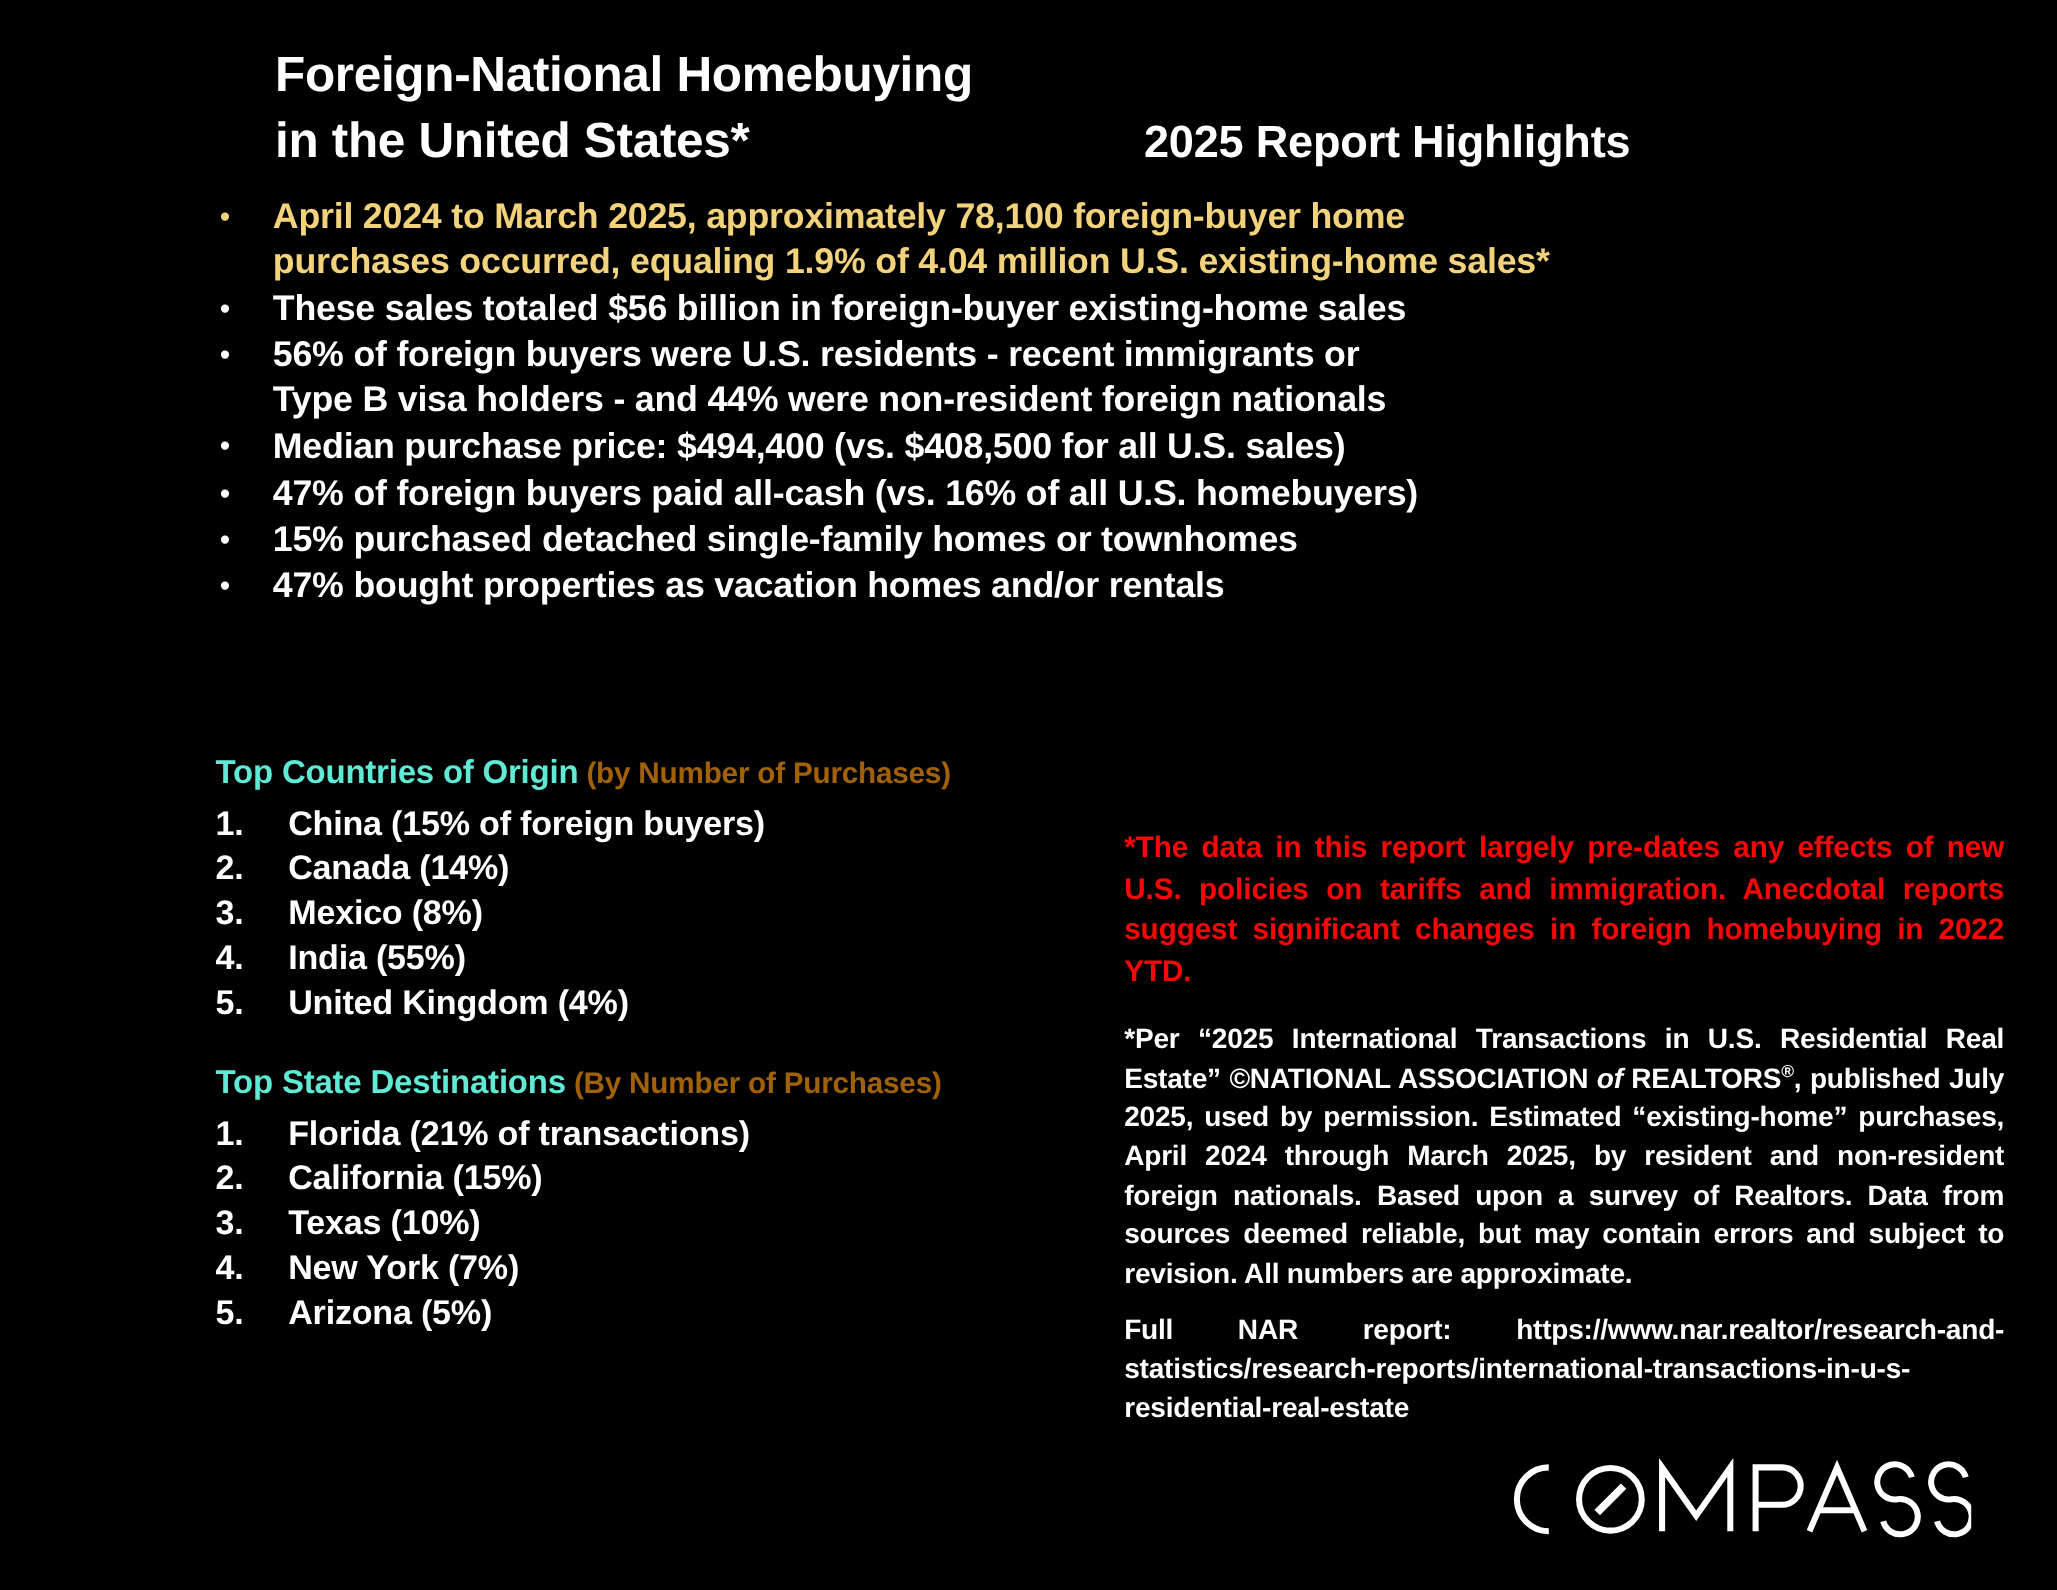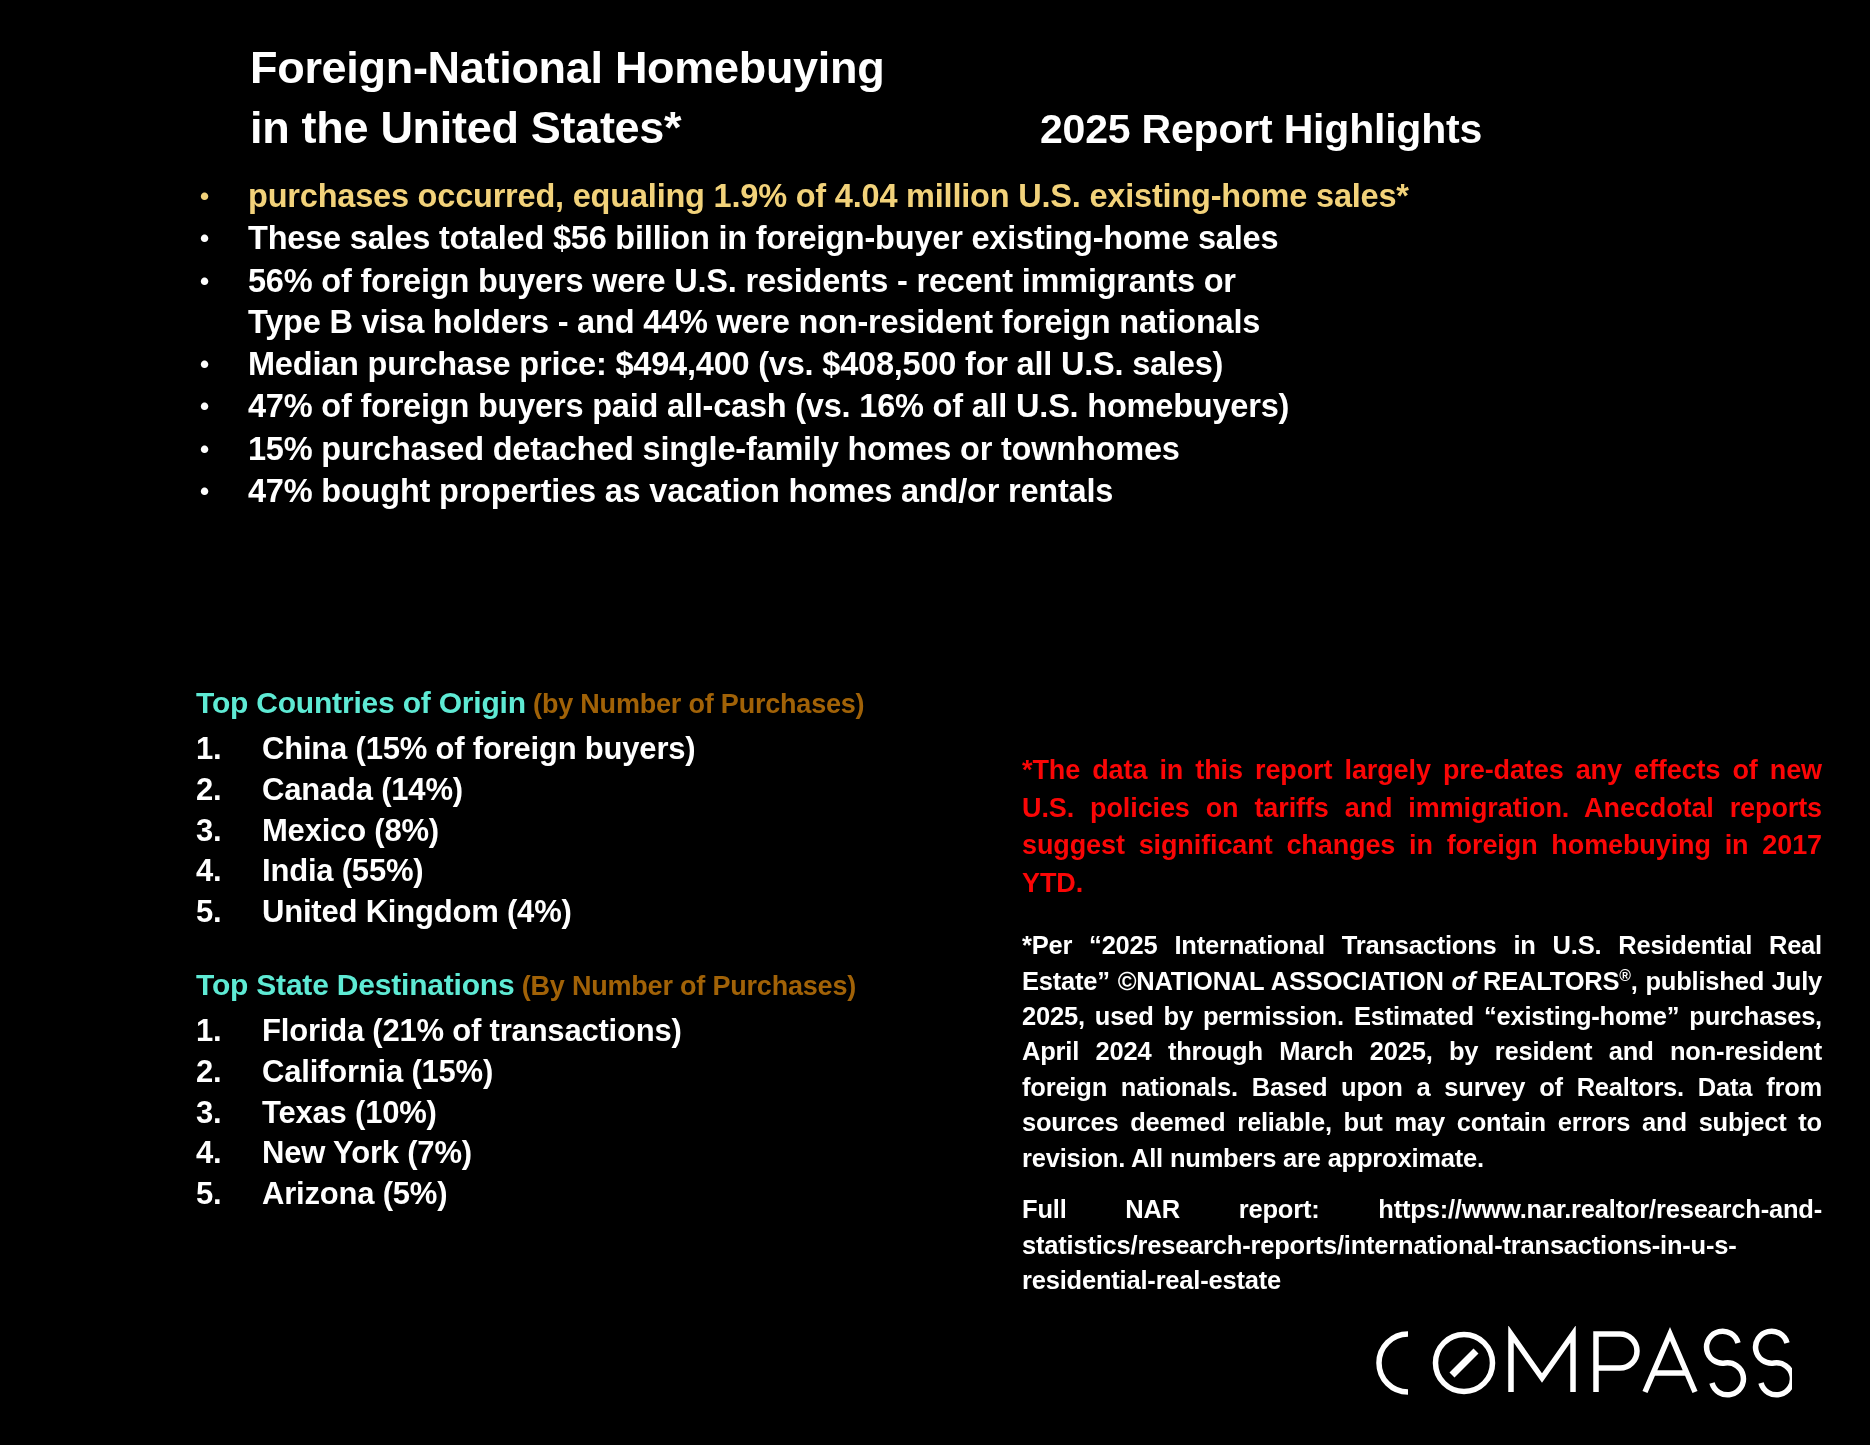--- a/index.html
+++ b/index.html
@@ -178,20 +178,21 @@
       <span class="line">Foreign-National Homebuying</span>
       <span class="line">in the United States*</span>
     </div>
     <div class="title-sub">2025 Report Highlights</div>
   </div>
 
   <div class="bullets" id="bullets">
       <div class="bullet-row" style="color: rgb(242, 210, 122);">
         <span class="bullet-mark">•</span>
         <span class="bullet-text">
+          <span class="line">April 2024 to March 2025, approximately 78,100 foreign-buyer home</span>
           <span class="line">purchases occurred, equaling 1.9% of 4.04 million U.S. existing-home sales*</span>
         </span>
       </div>
       <div class="bullet-row" style="color: rgb(255, 255, 255);">
         <span class="bullet-mark">•</span>
         <span class="bullet-text">
           <span class="line">These sales totaled $56 billion in foreign-buyer existing-home sales</span>
         </span>
       </div>
       <div class="bullet-row" style="color: rgb(255, 255, 255);">
@@ -277,21 +278,21 @@
           <span class="rank-label">New York (7%)</span>
         </div>
         <div class="ranked-row">
           <span class="rank-num">5.</span>
           <span class="rank-label">Arizona (5%)</span>
         </div>
       </div>
   </div>
 
   <div class="right-col">
-    <div class="red-note">*The data in this report largely pre-dates any effects of new U.S. policies on tariffs and immigration. Anecdotal reports suggest significant changes in foreign homebuying in 2017 YTD.</div>
+    <div class="red-note">*The data in this report largely pre-dates any effects of new U.S. policies on tariffs and immigration. Anecdotal reports suggest significant changes in foreign homebuying in 2022 YTD.</div>
     <div class="source-note">
       <span>*Per “2025 International Transactions in U.S. Residential Real Estate” ©NATIONAL ASSOCIATION </span><span class="ital">of</span><span> REALTORS</span><sup>®</sup><span>, published July 2025, used by permission. Estimated “existing-home” purchases, April 2024 through March 2025, by resident and non-resident foreign nationals. Based upon a survey of Realtors. Data from sources deemed reliable, but may contain errors and subject to revision. All numbers are approximate.</span>
     </div>
     <div class="url-note">
       <span>Full NAR report: </span><span>https://www.nar.realtor/research-and-statistics/research-reports/international-transactions-in-u-s-residential-real-estate</span>
     </div>
   </div>
 
   <div class="logo">
     <svg viewBox="0 0 420 74" aria-hidden="true">

